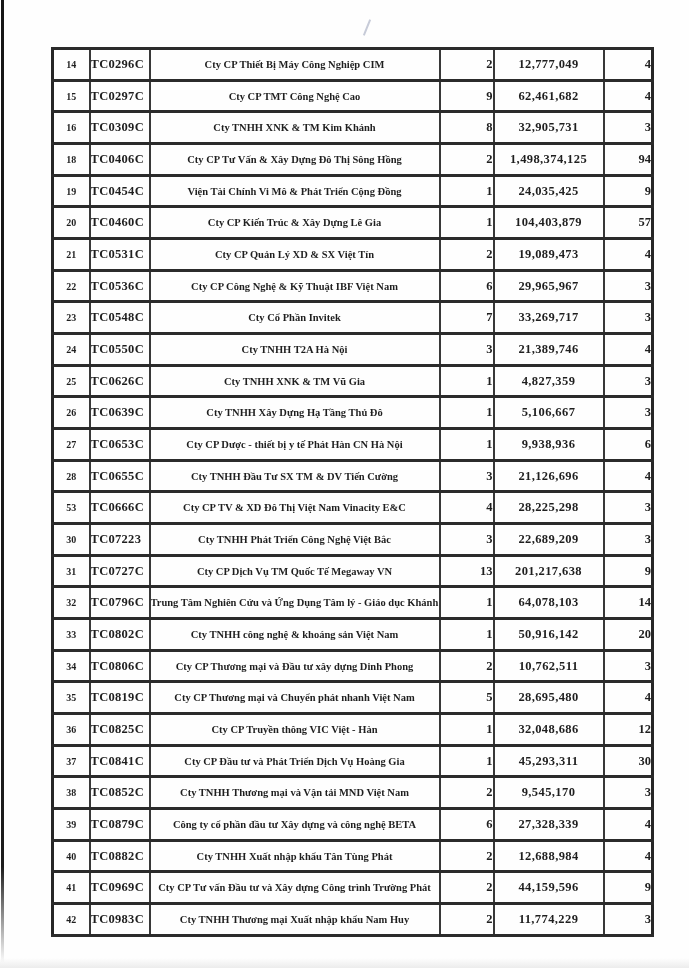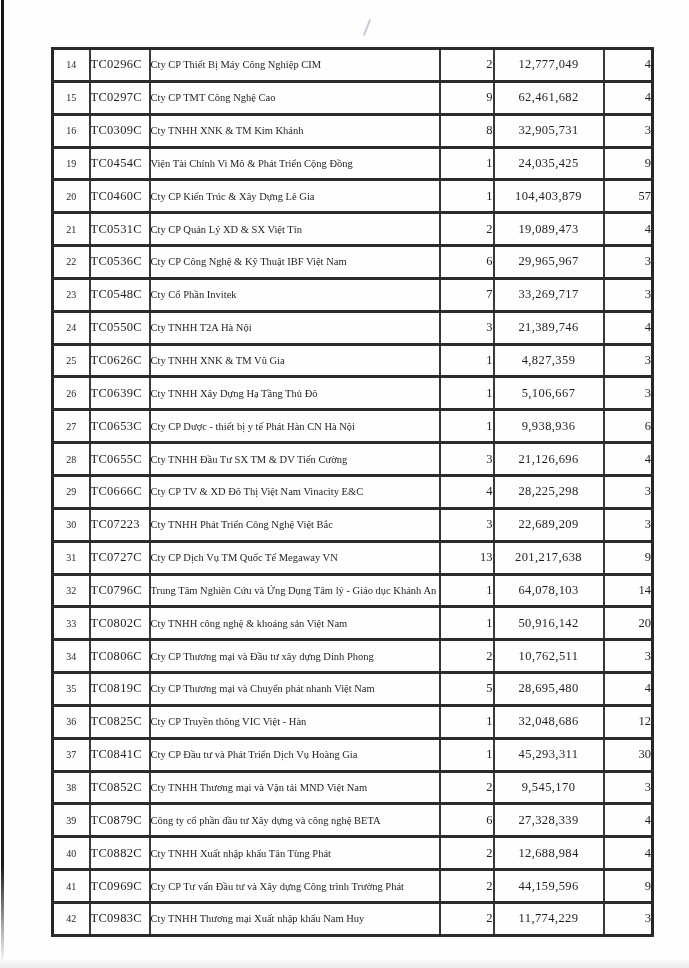--- a/index.html
+++ b/index.html
@@ -9,20 +9,21 @@
     width: 689px;
     height: 968px;
     overflow: hidden;
     font-family: "Liberation Serif", "DejaVu Serif", serif;
   }
   .page {
     position: relative;
     width: 689px;
     height: 968px;
     background: #fefefe;
+    font-weight: bold;
   }
   
   .scan-edge {
     position: absolute;
     left: 1px;
     top: 0;
     width: 3px;
     height: 963px;
     background: linear-gradient(to bottom, #161616 0%, #1c1c1c 90%, rgba(40,40,40,0) 100%);
   }
@@ -52,21 +53,21 @@
     border-left: 2px solid #383838;
     border-right: 2px solid #383838;
     color: #1f1f1f;
     overflow: hidden;
     white-space: nowrap;
     vertical-align: middle;
     padding: 0;
   }
   td.c-no   { text-align: center; font-size: 10px; }
   td.c-code { text-align: left; font-size: 12.5px; letter-spacing: 0.3px; }
-  td.c-name { text-align: left;  font-size: 10.5px; padding-left: 5px; padding-right: 2px; margin-left: 31px; }
+  td.c-name { text-align: center;  font-size: 10.5px; padding-left: 5px; padding-right: 2px; margin-left: 31px; }
   td.c-qty  { text-align: right; font-size: 12.5px; padding-right: 3px; }
   td.c-amt  { text-align: center; font-size: 12.5px; padding-right: 5px; letter-spacing: 0.4px; }
   td.c-docs { text-align: right; font-size: 12.5px; padding-right: 6px; }
   
   .bottom-wash {
     position: absolute;
     left: 0;
     bottom: 0;
     width: 689px;
     height: 10px;
@@ -108,20 +109,28 @@
         </tr>
         <tr>
           <td class="c-no">16</td>
           <td class="c-code">TC0309C</td>
           <td class="c-name">Cty TNHH XNK &amp; TM Kim Khánh</td>
           <td class="c-qty">8</td>
           <td class="c-amt">32,905,731</td>
           <td class="c-docs">3</td>
         </tr>
         <tr>
+          <td class="c-no">18</td>
+          <td class="c-code">TC0406C</td>
+          <td class="c-name">Cty CP Tư Vấn &amp; Xây Dựng Đô Thị Sông Hồng</td>
+          <td class="c-qty">2</td>
+          <td class="c-amt">1,498,374,125</td>
+          <td class="c-docs">94</td>
+        </tr>
+        <tr>
           <td class="c-no">19</td>
           <td class="c-code">TC0454C</td>
           <td class="c-name">Viện Tài Chính Vi Mô &amp; Phát Triển Cộng Đồng</td>
           <td class="c-qty">1</td>
           <td class="c-amt">24,035,425</td>
           <td class="c-docs">9</td>
         </tr>
         <tr>
           <td class="c-no">20</td>
           <td class="c-code">TC0460C</td>
@@ -188,21 +197,21 @@
         </tr>
         <tr>
           <td class="c-no">28</td>
           <td class="c-code">TC0655C</td>
           <td class="c-name">Cty TNHH Đầu Tư SX TM &amp; DV Tiến Cường</td>
           <td class="c-qty">3</td>
           <td class="c-amt">21,126,696</td>
           <td class="c-docs">4</td>
         </tr>
         <tr>
-          <td class="c-no">29</td>
+          <td class="c-no">53</td>
           <td class="c-code">TC0666C</td>
           <td class="c-name">Cty CP TV &amp; XD Đô Thị Việt Nam Vinacity E&amp;C</td>
           <td class="c-qty">4</td>
           <td class="c-amt">28,225,298</td>
           <td class="c-docs">3</td>
         </tr>
         <tr>
           <td class="c-no">30</td>
           <td class="c-code">TC07223</td>
           <td class="c-name">Cty TNHH Phát Triển Công Nghệ Việt Bắc</td>

